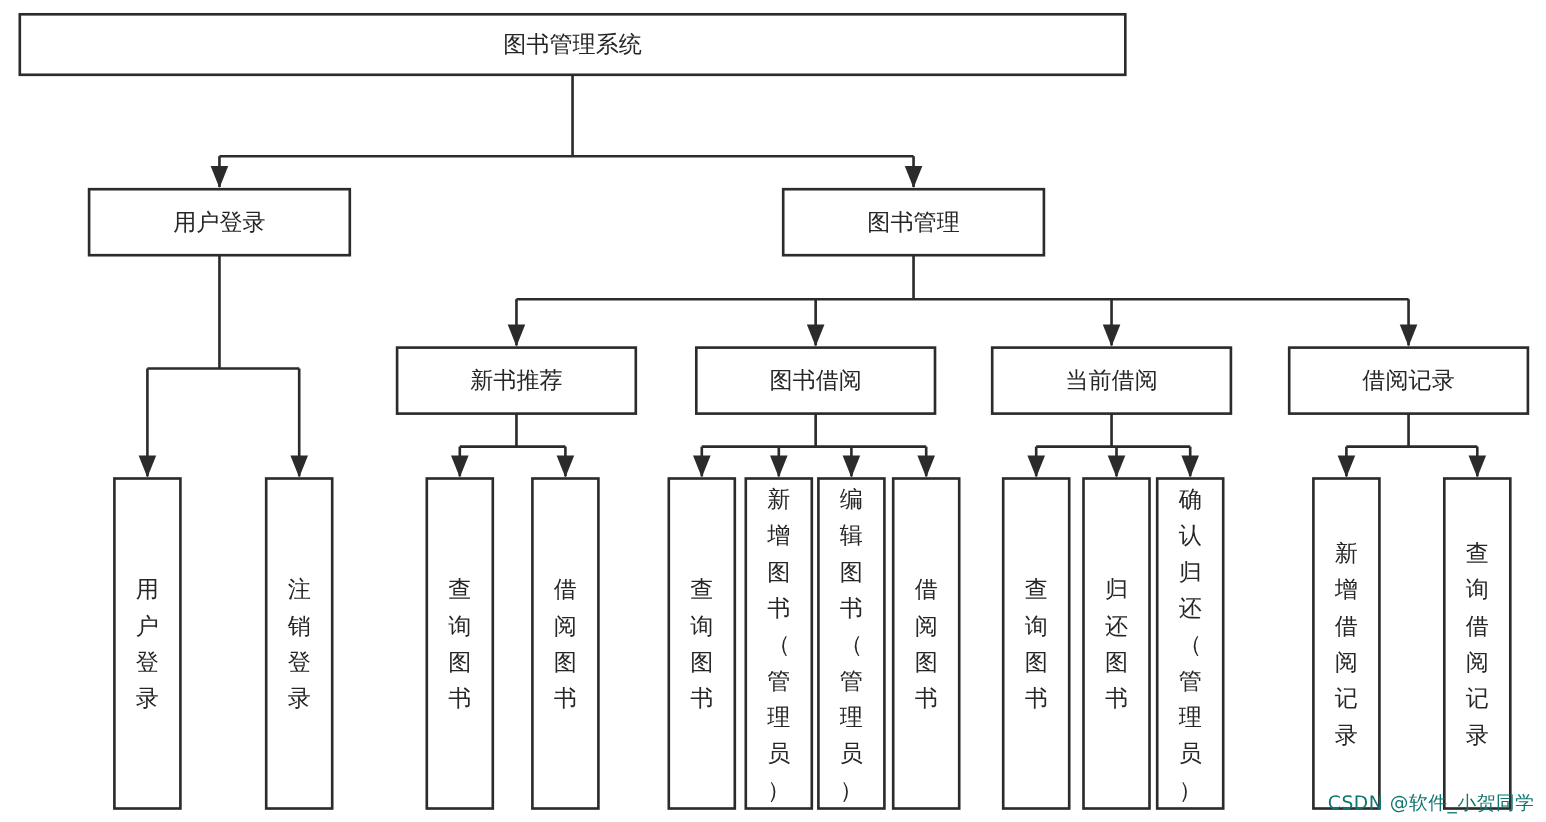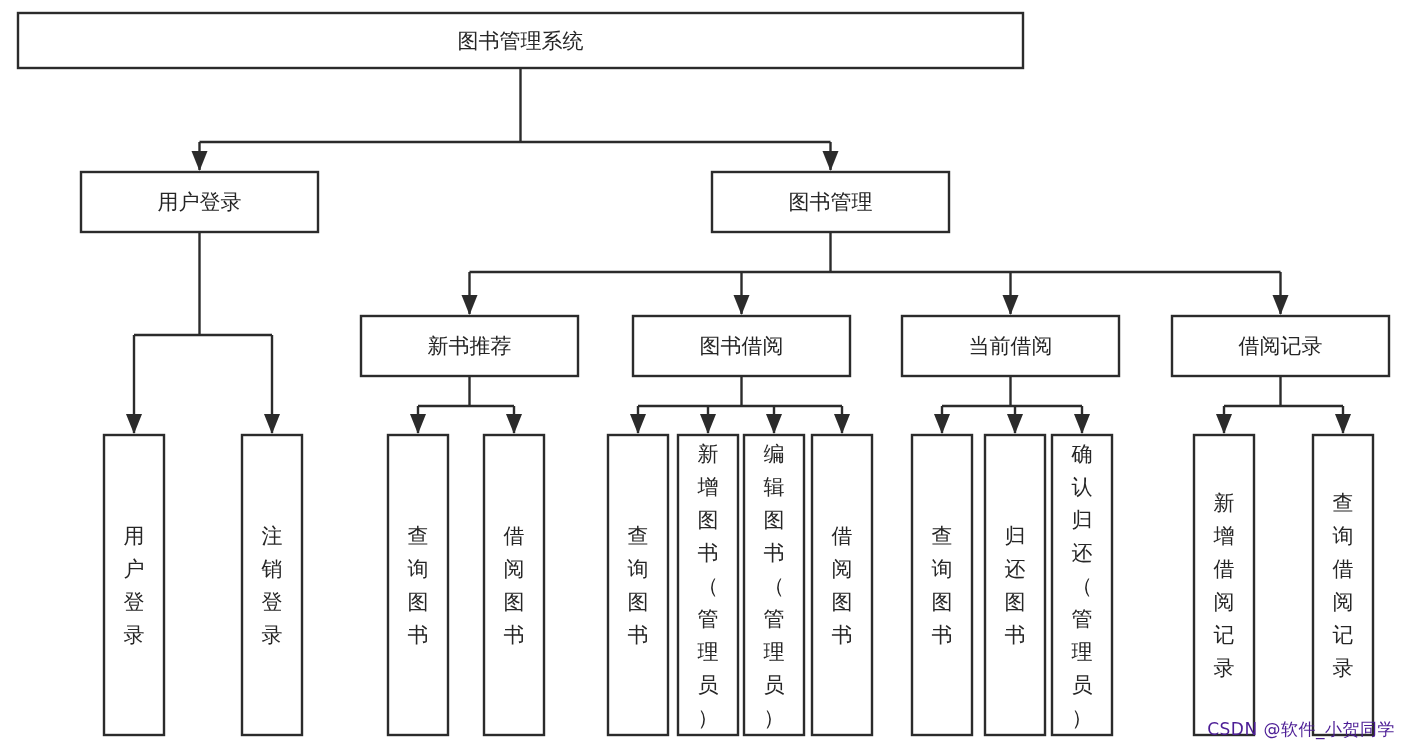--- a/index.html
+++ b/index.html
@@ -47,21 +47,21 @@
   .arrow-head {
     fill: #2b2b2b;
     stroke: none;
   }
   .watermark {
     position: absolute;
     right: 10px;
     bottom: 6px;
     font-family: "DejaVu Sans", "Liberation Sans", sans-serif;
     font-size: 17px;
-    color: #4c1d95;
+    color: #0f766e;
     white-space: nowrap;
     letter-spacing: 0.5px;
     user-select: none;
   }
 </style>
 </head>
 <body>
 
 <div id="diagram-root">
   <svg id="diagram-svg" width="1405" height="747" viewBox="0 0 1405 747" xmlns="http://www.w3.org/2000/svg">

